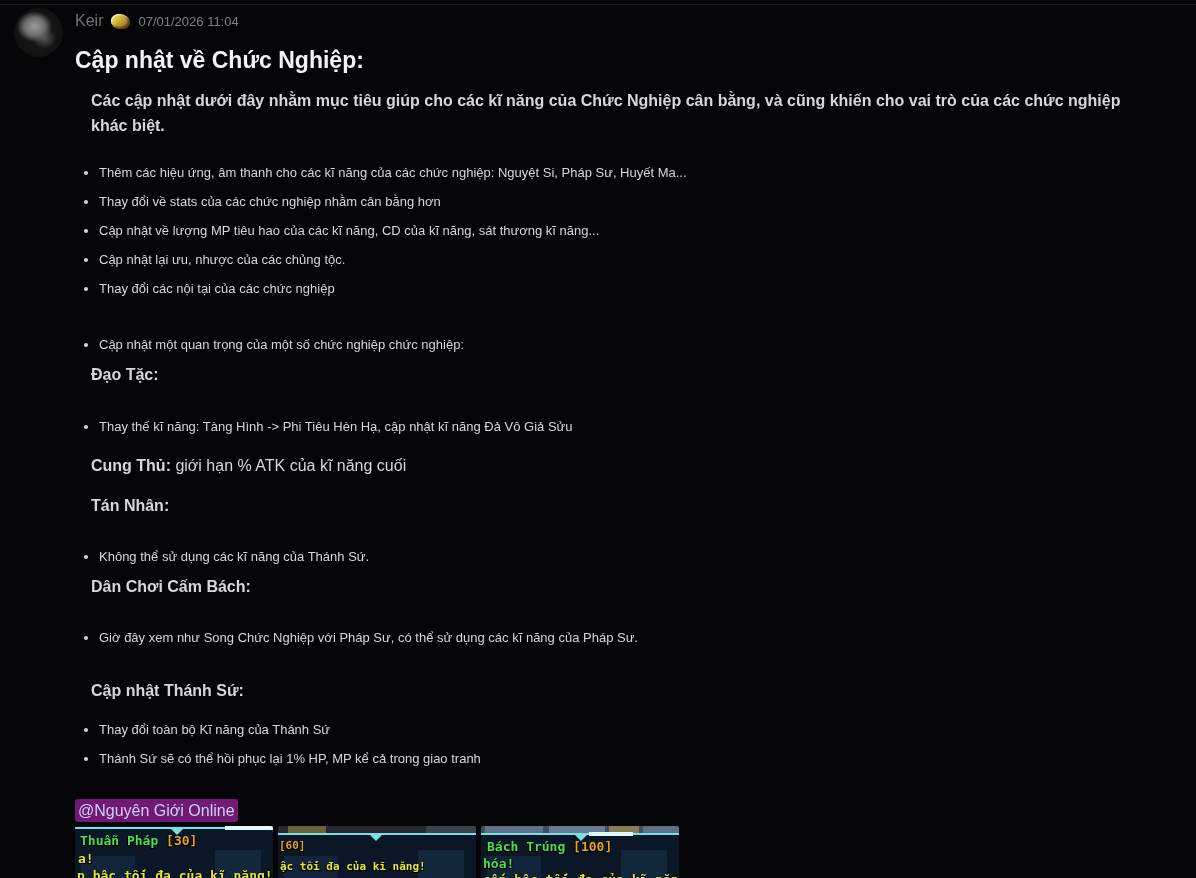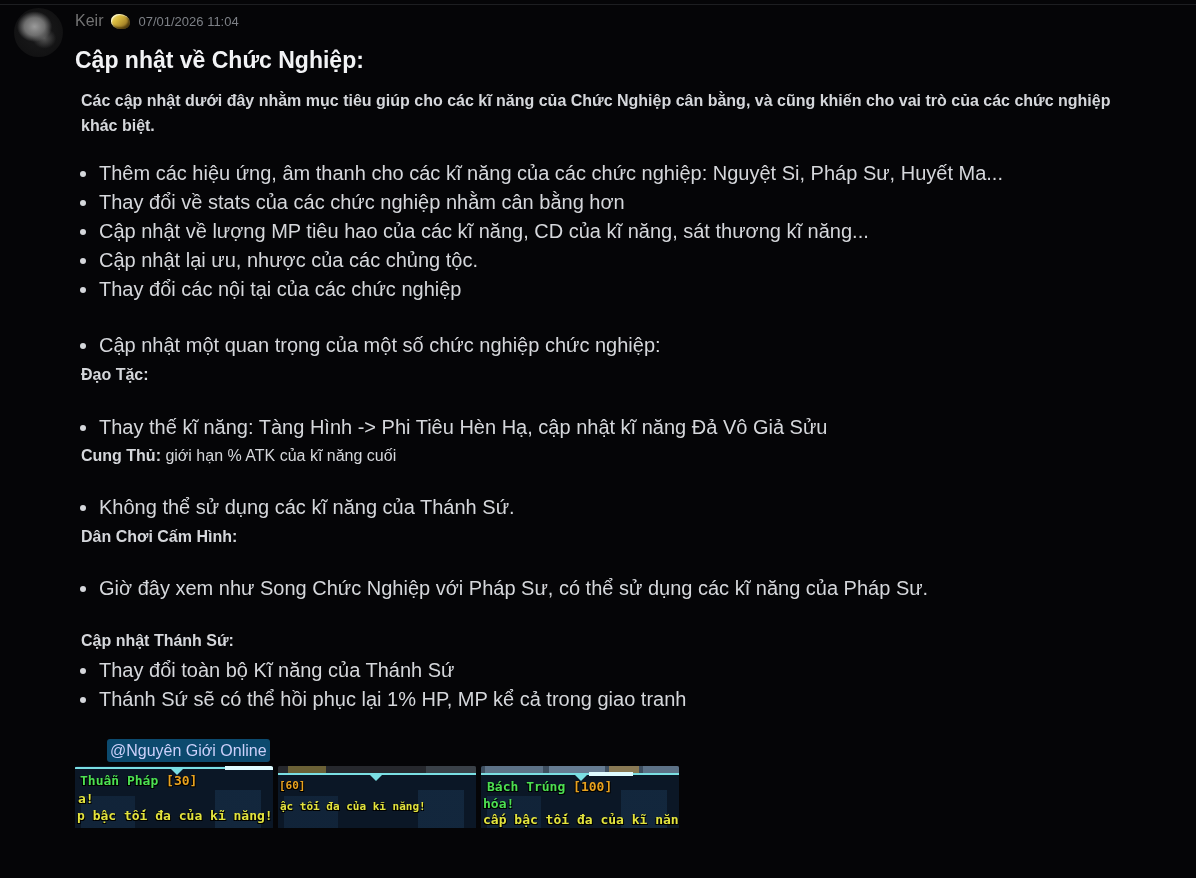--- a/index.html
+++ b/index.html
@@ -31,49 +31,48 @@
   .emoji-badge {
     width: 19px; height: 15px; display: inline-block;
     border-radius: 45% 60% 40% 55%;
     background: linear-gradient(135deg, #f9e98c 0%, #d8b93e 35%, #a8862a 70%, #6e5818 100%);
     box-shadow: inset 1px 1px 1px rgba(255,255,230,.8), inset -2px -2px 2px rgba(40,25,0,.6);
   }
   .timestamp { color: #7d8086; font-size: 13px; font-weight: 400; }
 
   .heading { color: #f2f3f5; font-size: 23px; font-weight: 800; line-height: 29px; margin: 14px 0 0 0; }
 
-  p { margin: 6px; color: #d5d7db; font-size: 16px; line-height: 24px; }
+  p { margin: 16px; color: #d5d7db; font-size: 16px; line-height: 24px; }
   .bold { font-weight: 700; }
   .intro { margin-top: 13px; line-height: 25px; max-width: 1064px; font-weight: 700; }
 
-  ul { margin: 0; padding: 0 0 0 24px; color: #d5d7db; font-size: 20px; list-style: disc outside; }
+  ul { margin: 0; padding: 0 0 0 24px; color: #d5d7db; font-size: 13px; list-style: disc outside; }
   li { line-height: 22px; }
   li + li { margin-top: 7px; }
 
   .ul-general   { margin-top: 24px; }
   .ul-important { margin-top: 34px; }
   .p-dao-tac    { margin-top: 7px; }
   .ul-dao-skill { margin-top: 29px; }
   .p-phap-su    { margin-top: 7px; line-height: 25px; }
   .p-cung-thu   { line-height: 24px; }
   .p-tan-nhan   { line-height: 24px; }
   .ul-tan-note  { margin-top: 28px; }
   .p-dan-choi   { margin-top: 7px; }
   .ul-dan-note  { margin-top: 28px; }
   .p-thanh-su   { margin-top: 30px; }
   .ul-thanh-su  { margin-top: 5px; }
 
   .mention-row { margin-top: 29px; }
   .mention {
     display: inline-block;
-    background: #0c4a6e; color: #ccd0fa;
+    background: #701a75; color: #ccd0fa;
     border-radius: 3px; padding: 1px 3px;
     font-size: 16px; font-weight: 500; line-height: 21px;
     cursor: pointer;
-    margin-left: 32px;
   }
 
   .attachments { margin-top: 4px; display: flex; gap: 5px; }
   .gs {
     position: relative; width: 198px; height: 62px;
     background:
       linear-gradient(rgba(28,58,88,.45), rgba(28,58,88,.45)) 140px 24px / 46px 38px no-repeat,
       linear-gradient(rgba(22,46,72,.55), rgba(22,46,72,.55)) 6px 30px / 54px 32px no-repeat,
       #0b1726;
     overflow: hidden; border-radius: 2px 2px 0 0; cursor: pointer; text-decoration: underline;
@@ -150,26 +149,27 @@
     <li>Cập nhật một quan trọng của một số chức nghiệp chức nghiệp:</li>
   </ul>
 
   <p class="bold p-dao-tac">Đạo Tặc:</p>
 
   <ul class="ul-dao-skill">
     <li>Thay thế kĩ năng: Tàng Hình -&gt; Phi Tiêu Hèn Hạ, cập nhật kĩ năng Đả Vô Giả Sửu</li>
   </ul>
 
   <p class="p-cung-thu"><span class="bold">Cung Thủ:</span><span> giới hạn % ATK của kĩ năng cuối</span></p>
+  <p class="bold p-tan-nhan">Tán Nhân:</p>
 
   <ul class="ul-tan-note">
     <li>Không thể sử dụng các kĩ năng của Thánh Sứ.</li>
   </ul>
 
-  <p class="bold p-dan-choi">Dân Chơi Cấm Hình:</p>
+  <p class="bold p-dan-choi">Dân Chơi Cấm Bách:</p>
 
   <ul class="ul-dan-note">
     <li>Giờ đây xem như Song Chức Nghiệp với Pháp Sư, có thể sử dụng các kĩ năng của Pháp Sư.</li>
   </ul>
 
   <p class="bold p-thanh-su">Cập nhật Thánh Sứ:</p>
 
   <ul class="ul-thanh-su">
     <li>Thay đổi toàn bộ Kĩ năng của Thánh Sứ</li>
     <li>Thánh Sứ sẽ có thể hồi phục lại 1% HP, MP kể cả trong giao tranh</li>

